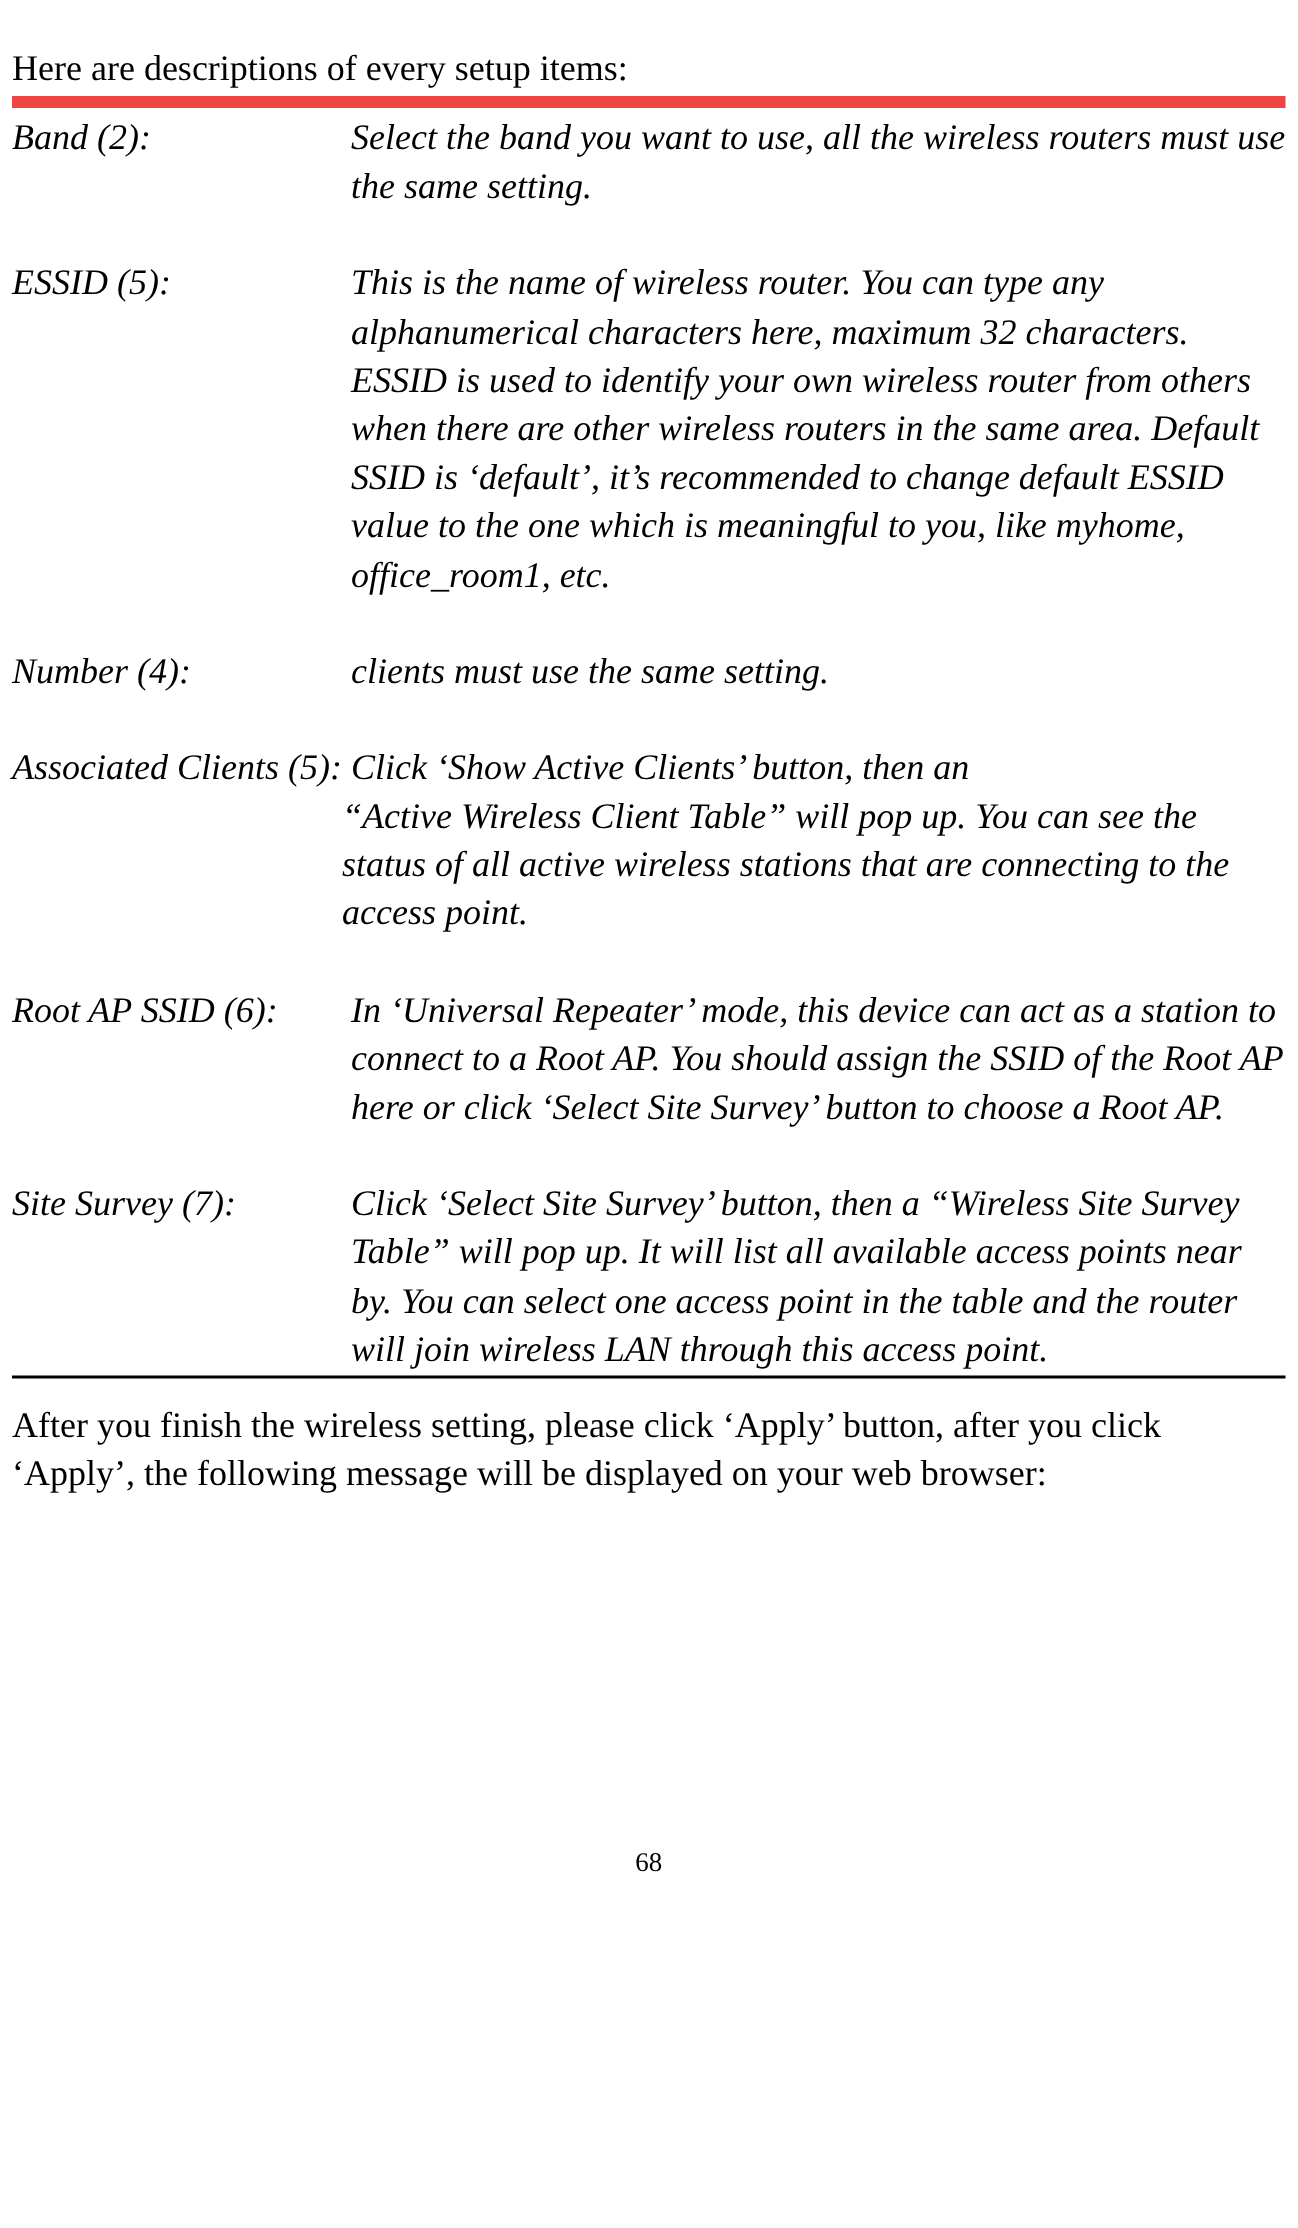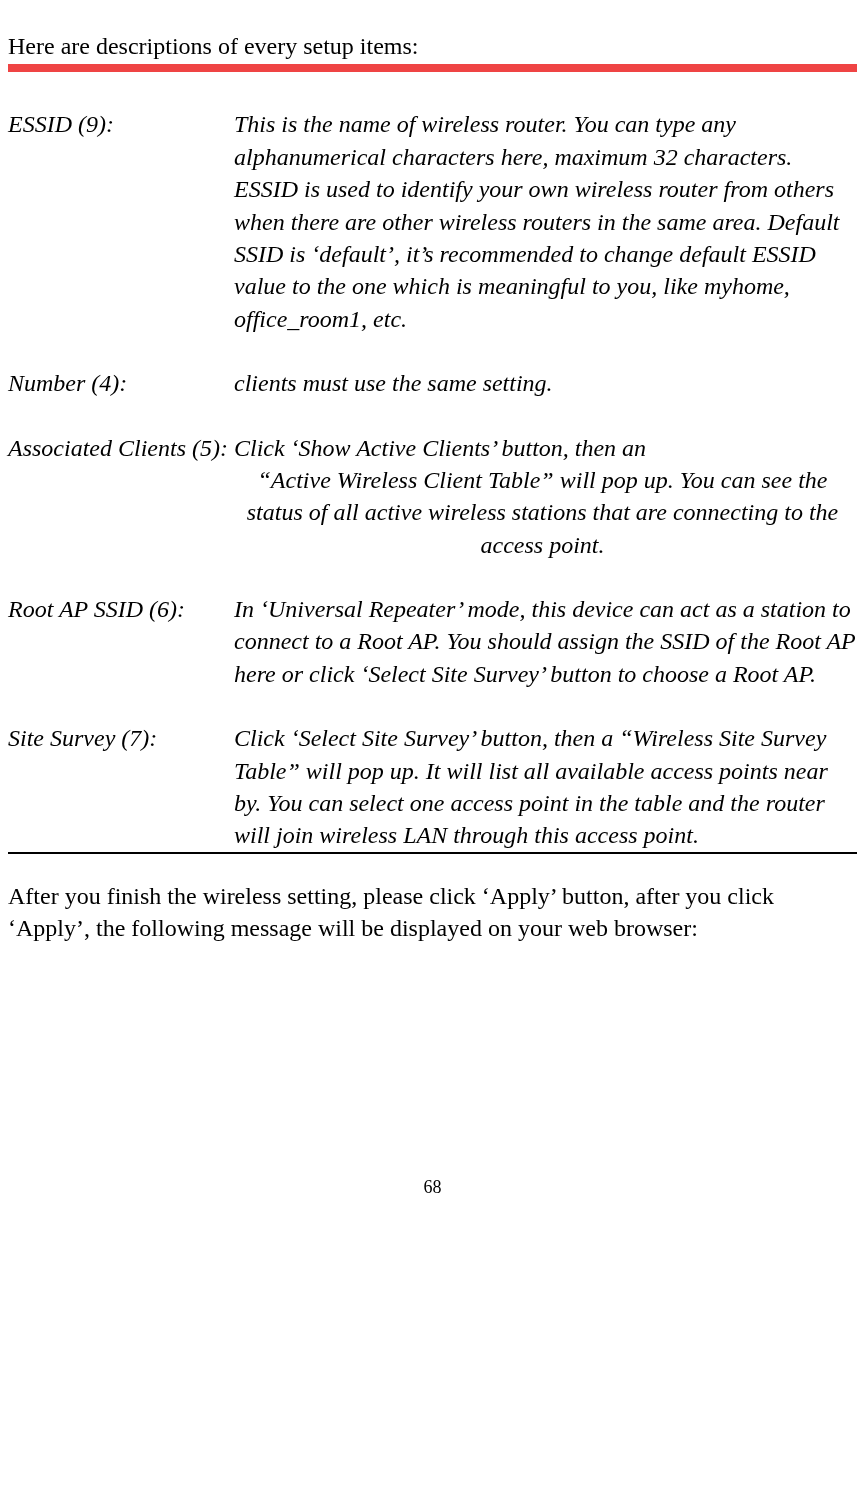--- a/index.html
+++ b/index.html
@@ -32,45 +32,48 @@
     }
     .spacer-row td {
       height: 32px;
     }
     .fullrow {
       font-style: italic;
     }
     .indent-block {
       margin-left: 220px;
       font-style: italic;
-      text-align: center;
     }
     .after {
-      margin-top: 26px;
+      margin-top: 16px;
       font-style: normal;
     }
     .page-num {
       text-align: center;
       font-size: 18px;
       margin-top: 230px;
     }
   </style>
 </head>
 <body>
 
 <div class="intro">Here are descriptions of every setup items:</div>
 
 <table class="setup">
   <tbody>
+      <tr>
+    <td class="label">Band (2):</td>
+    <td>Select the band you want to use, all the wireless routers must use the same setting.</td>
+  </tr>
   <tr class="spacer-row">
         <td></td>
         <td></td>
       </tr>
   <tr>
-    <td class="label">ESSID (9):</td>
+    <td class="label">ESSID (5):</td>
     <td>This is the name of wireless router. You can type any alphanumerical characters here, maximum 32 characters. ESSID is used to identify your own wireless router from others when there are other wireless routers in the same area. Default SSID is ‘default’, it’s recommended to change default ESSID value to the one which is meaningful to you, like myhome, office_room1, etc.</td>
   </tr>
   <tr class="spacer-row">
         <td></td>
         <td></td>
       </tr>
   <tr>
     <td class="label">Number (4):</td>
     <td>clients must use the same setting.</td>
   </tr>

